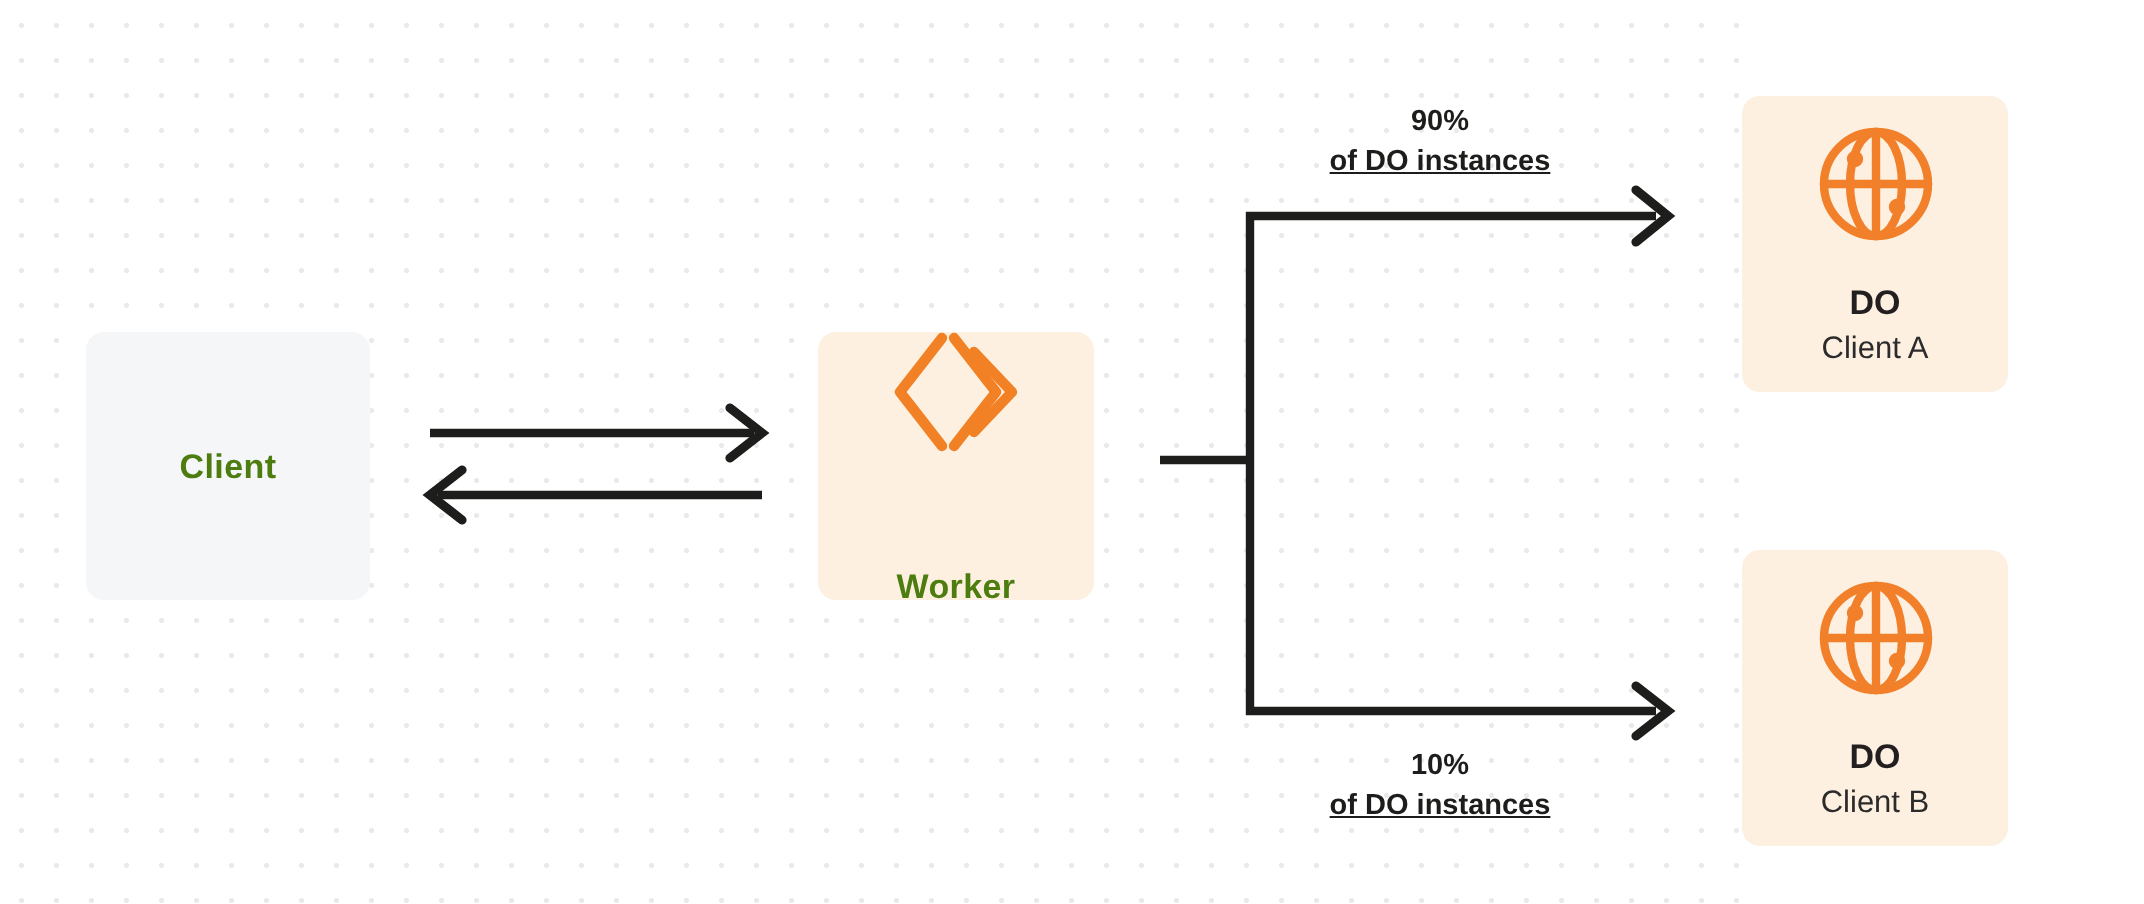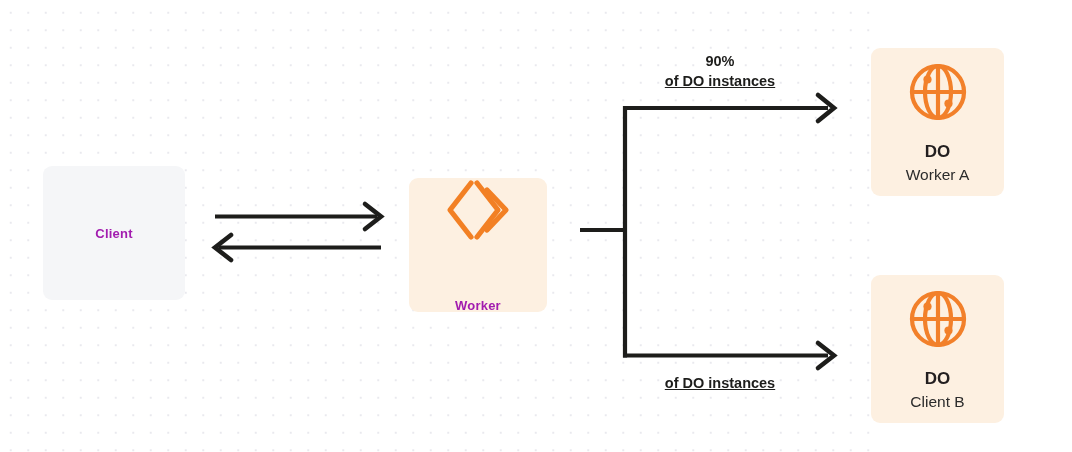--- a/index.html
+++ b/index.html
@@ -32,40 +32,40 @@
     flex-direction: column;
     align-items: center;
     justify-content: center;
   }
   .node-client {
     left: 43px;  top: 166px;
     width: 142px; height: 134px;
     background: #f5f6f8;
   }
   .node-worker {
-    left: 409px; top: 178px;
+    left: 409px; top: 166px;
     width: 138px; height: 134px;
     background: #fdf0e1;
     gap: 36px;
   }
   .node-do-a {
     left: 871px; top: 48px;
     width: 133px; height: 148px;
     background: #fdf0e1;
   }
   .node-do-b {
     left: 871px; top: 275px;
     width: 133px; height: 148px;
     background: #fdf0e1;
   }
 
   .node-title {
-    font-size: 13px;
+    font-size: 17px;
     font-weight: bold;
-    color: #a21caf;
+    color: #4d7c0f;
     letter-spacing: 0.2px;
     line-height: 1;
   }
   .node-title-sm {
     font-size: 17px;
     font-weight: bold;
     color: #231f20;
     line-height: 1;
   }
   .node-sub {
@@ -140,20 +140,21 @@
       <polyline points="818,343 834,355.5 818,368" fill="none" stroke="#1d1d1b" stroke-width="4.6" stroke-linecap="round" stroke-linejoin="miter"></polyline>
     </g>
   </svg>
 
   <div class="edge-label edge-label-top">
     <span class="pct">90%</span>
     <span class="desc">of DO instances</span>
   </div>
 
   <div class="edge-label edge-label-bottom">
+    <span class="pct">10%</span>
     <span class="desc">of DO instances</span>
   </div>
 
   <div class="node node-client">
     <span class="node-title">Client</span>
   </div>
 
   <div class="node node-worker">
     <span class="icon-wrap worker-icon-wrap">
       <svg width="66" height="62" viewBox="0 0 66 62" xmlns="http://www.w3.org/2000/svg">
@@ -177,21 +178,21 @@
           <circle cx="31" cy="31" r="26"></circle>
           <line x1="31" y1="5" x2="31" y2="57"></line>
           <line x1="5" y1="31" x2="57" y2="31"></line>
           <ellipse cx="31" cy="31" rx="13" ry="26"></ellipse>
         </g>
         <circle cx="20.5" cy="18.5" r="4.1" fill="#f2802a"></circle>
         <circle cx="41.5" cy="42.5" r="4.1" fill="#f2802a"></circle>
       </svg>
     </span>
     <span class="node-title-sm">DO</span>
-    <span class="node-sub">Worker A</span>
+    <span class="node-sub">Client A</span>
   </div>
 
   <div class="node node-do-b">
     <span class="icon-wrap globe-icon-wrap">
       <svg width="62" height="62" viewBox="0 0 62 62" xmlns="http://www.w3.org/2000/svg">
         <g fill="none" stroke="#f2802a" stroke-width="4.2" stroke-linecap="round">
           <circle cx="31" cy="31" r="26"></circle>
           <line x1="31" y1="5" x2="31" y2="57"></line>
           <line x1="5" y1="31" x2="57" y2="31"></line>
           <ellipse cx="31" cy="31" rx="13" ry="26"></ellipse>

